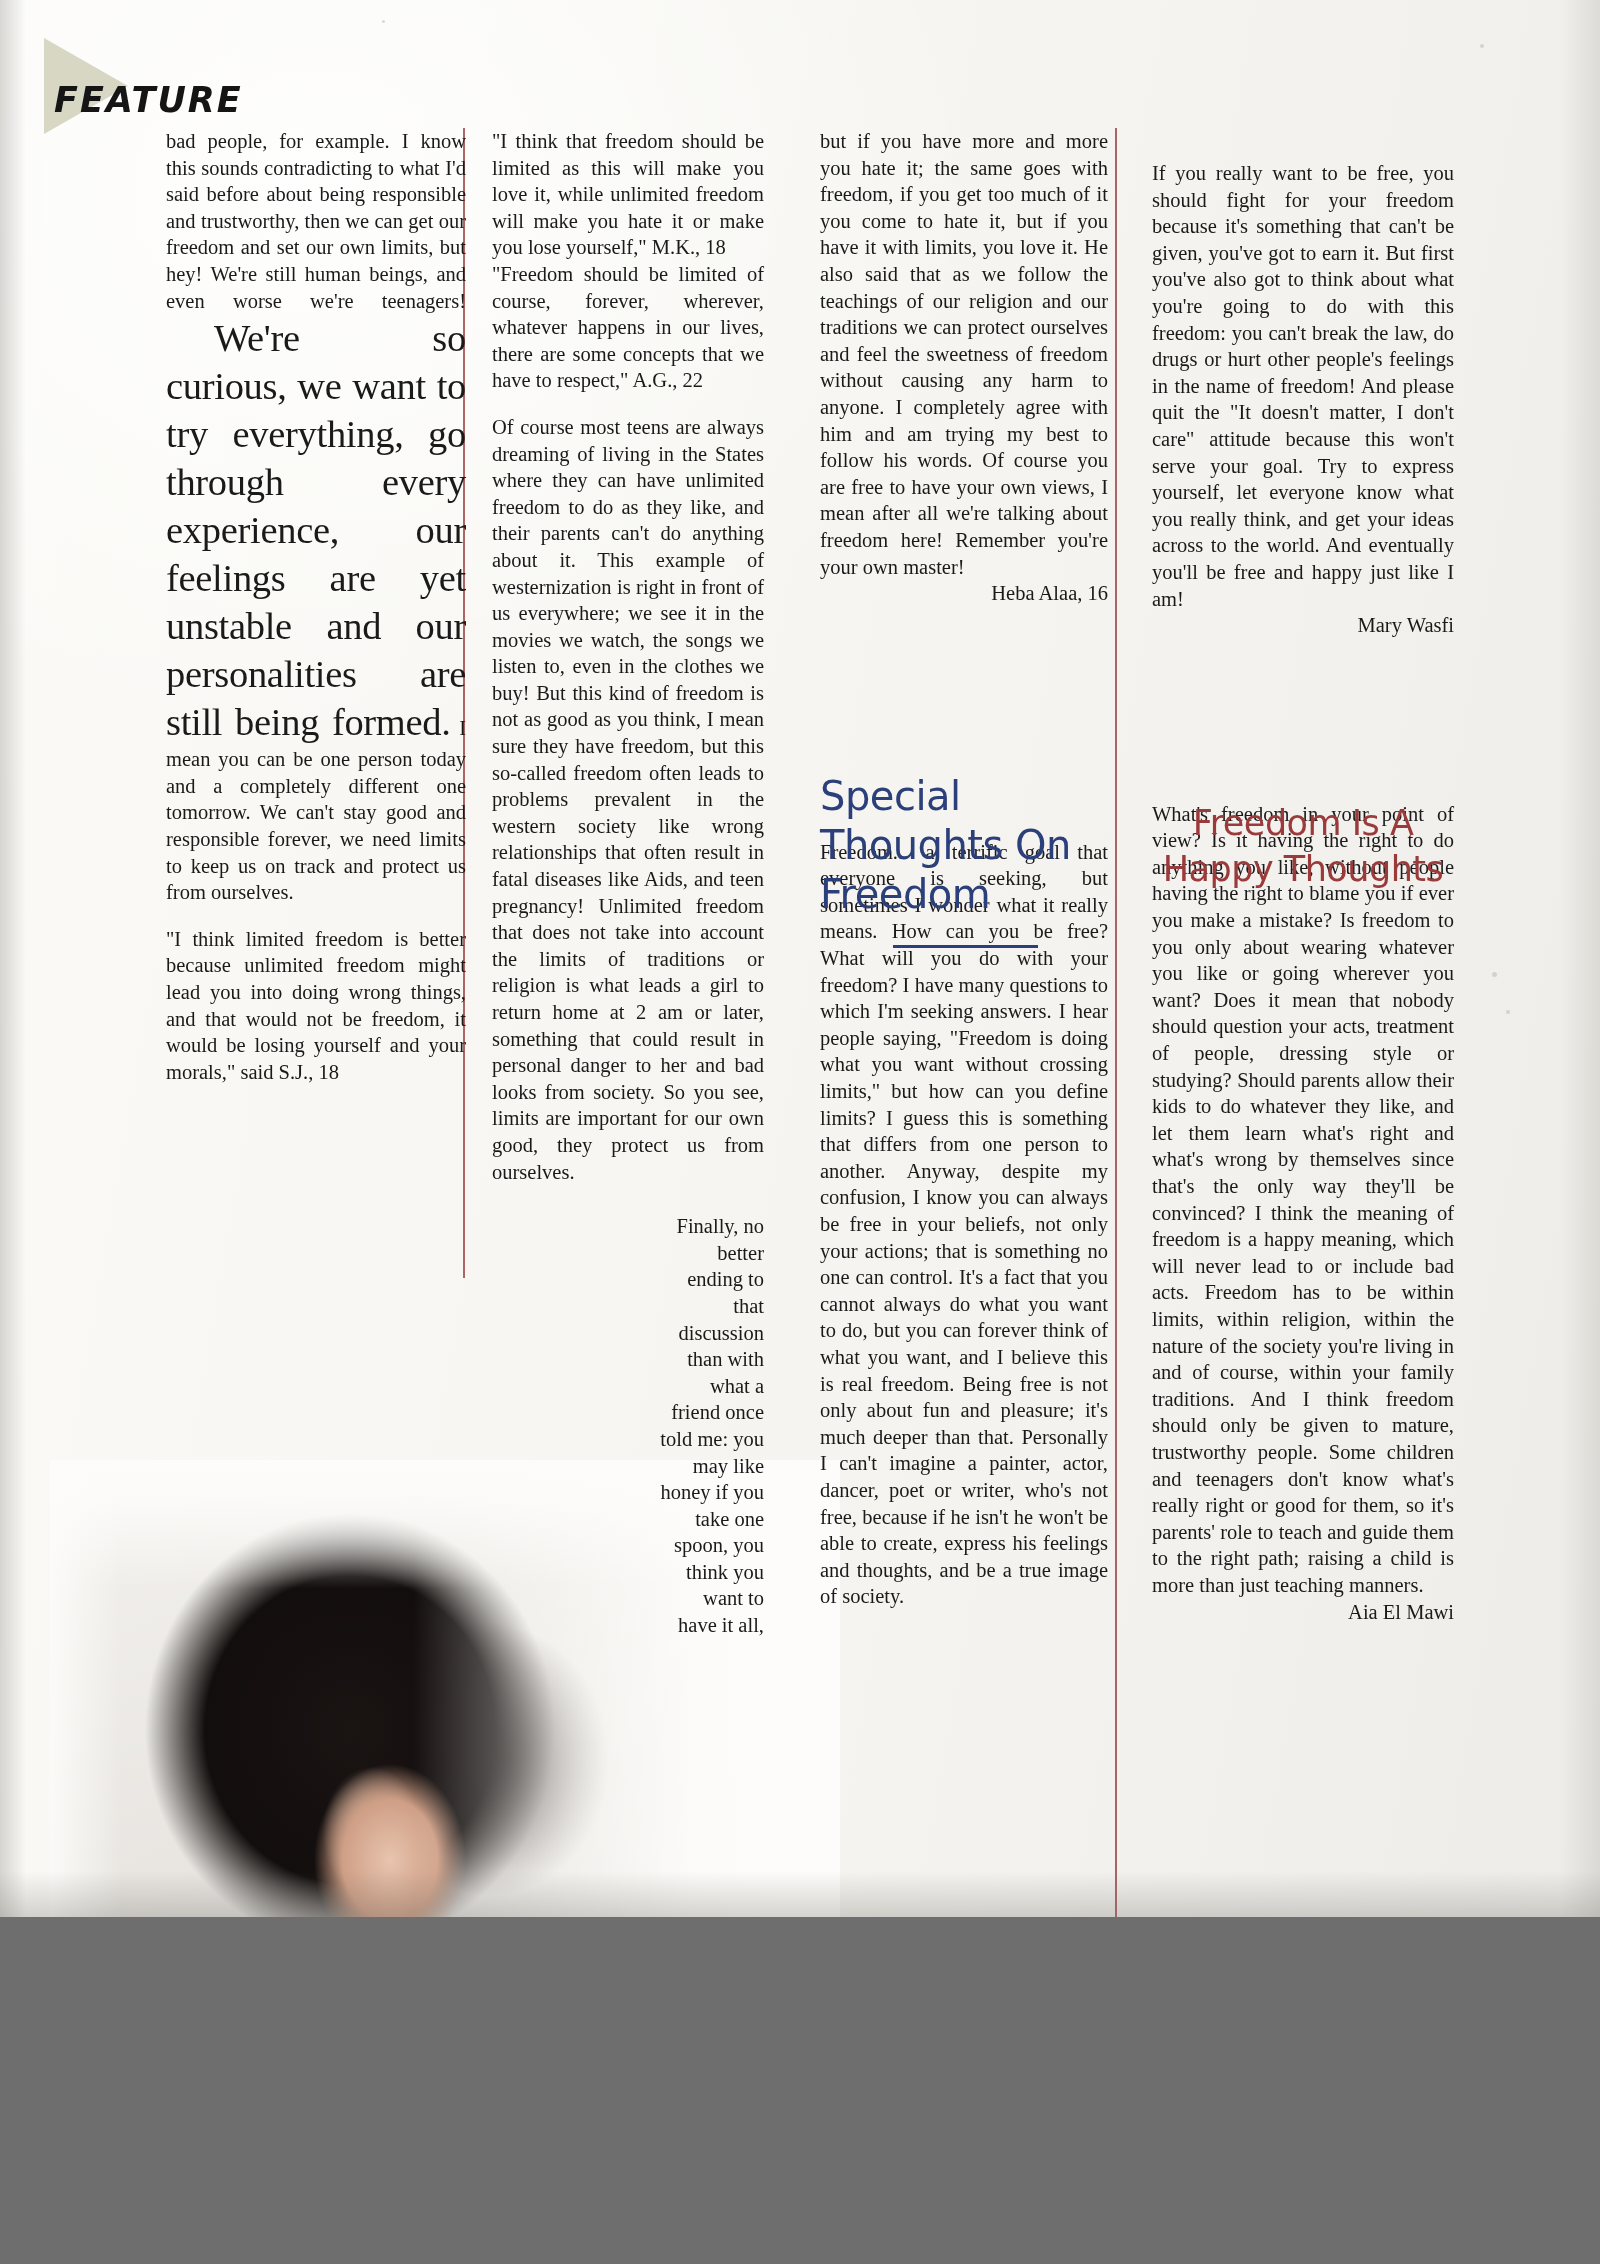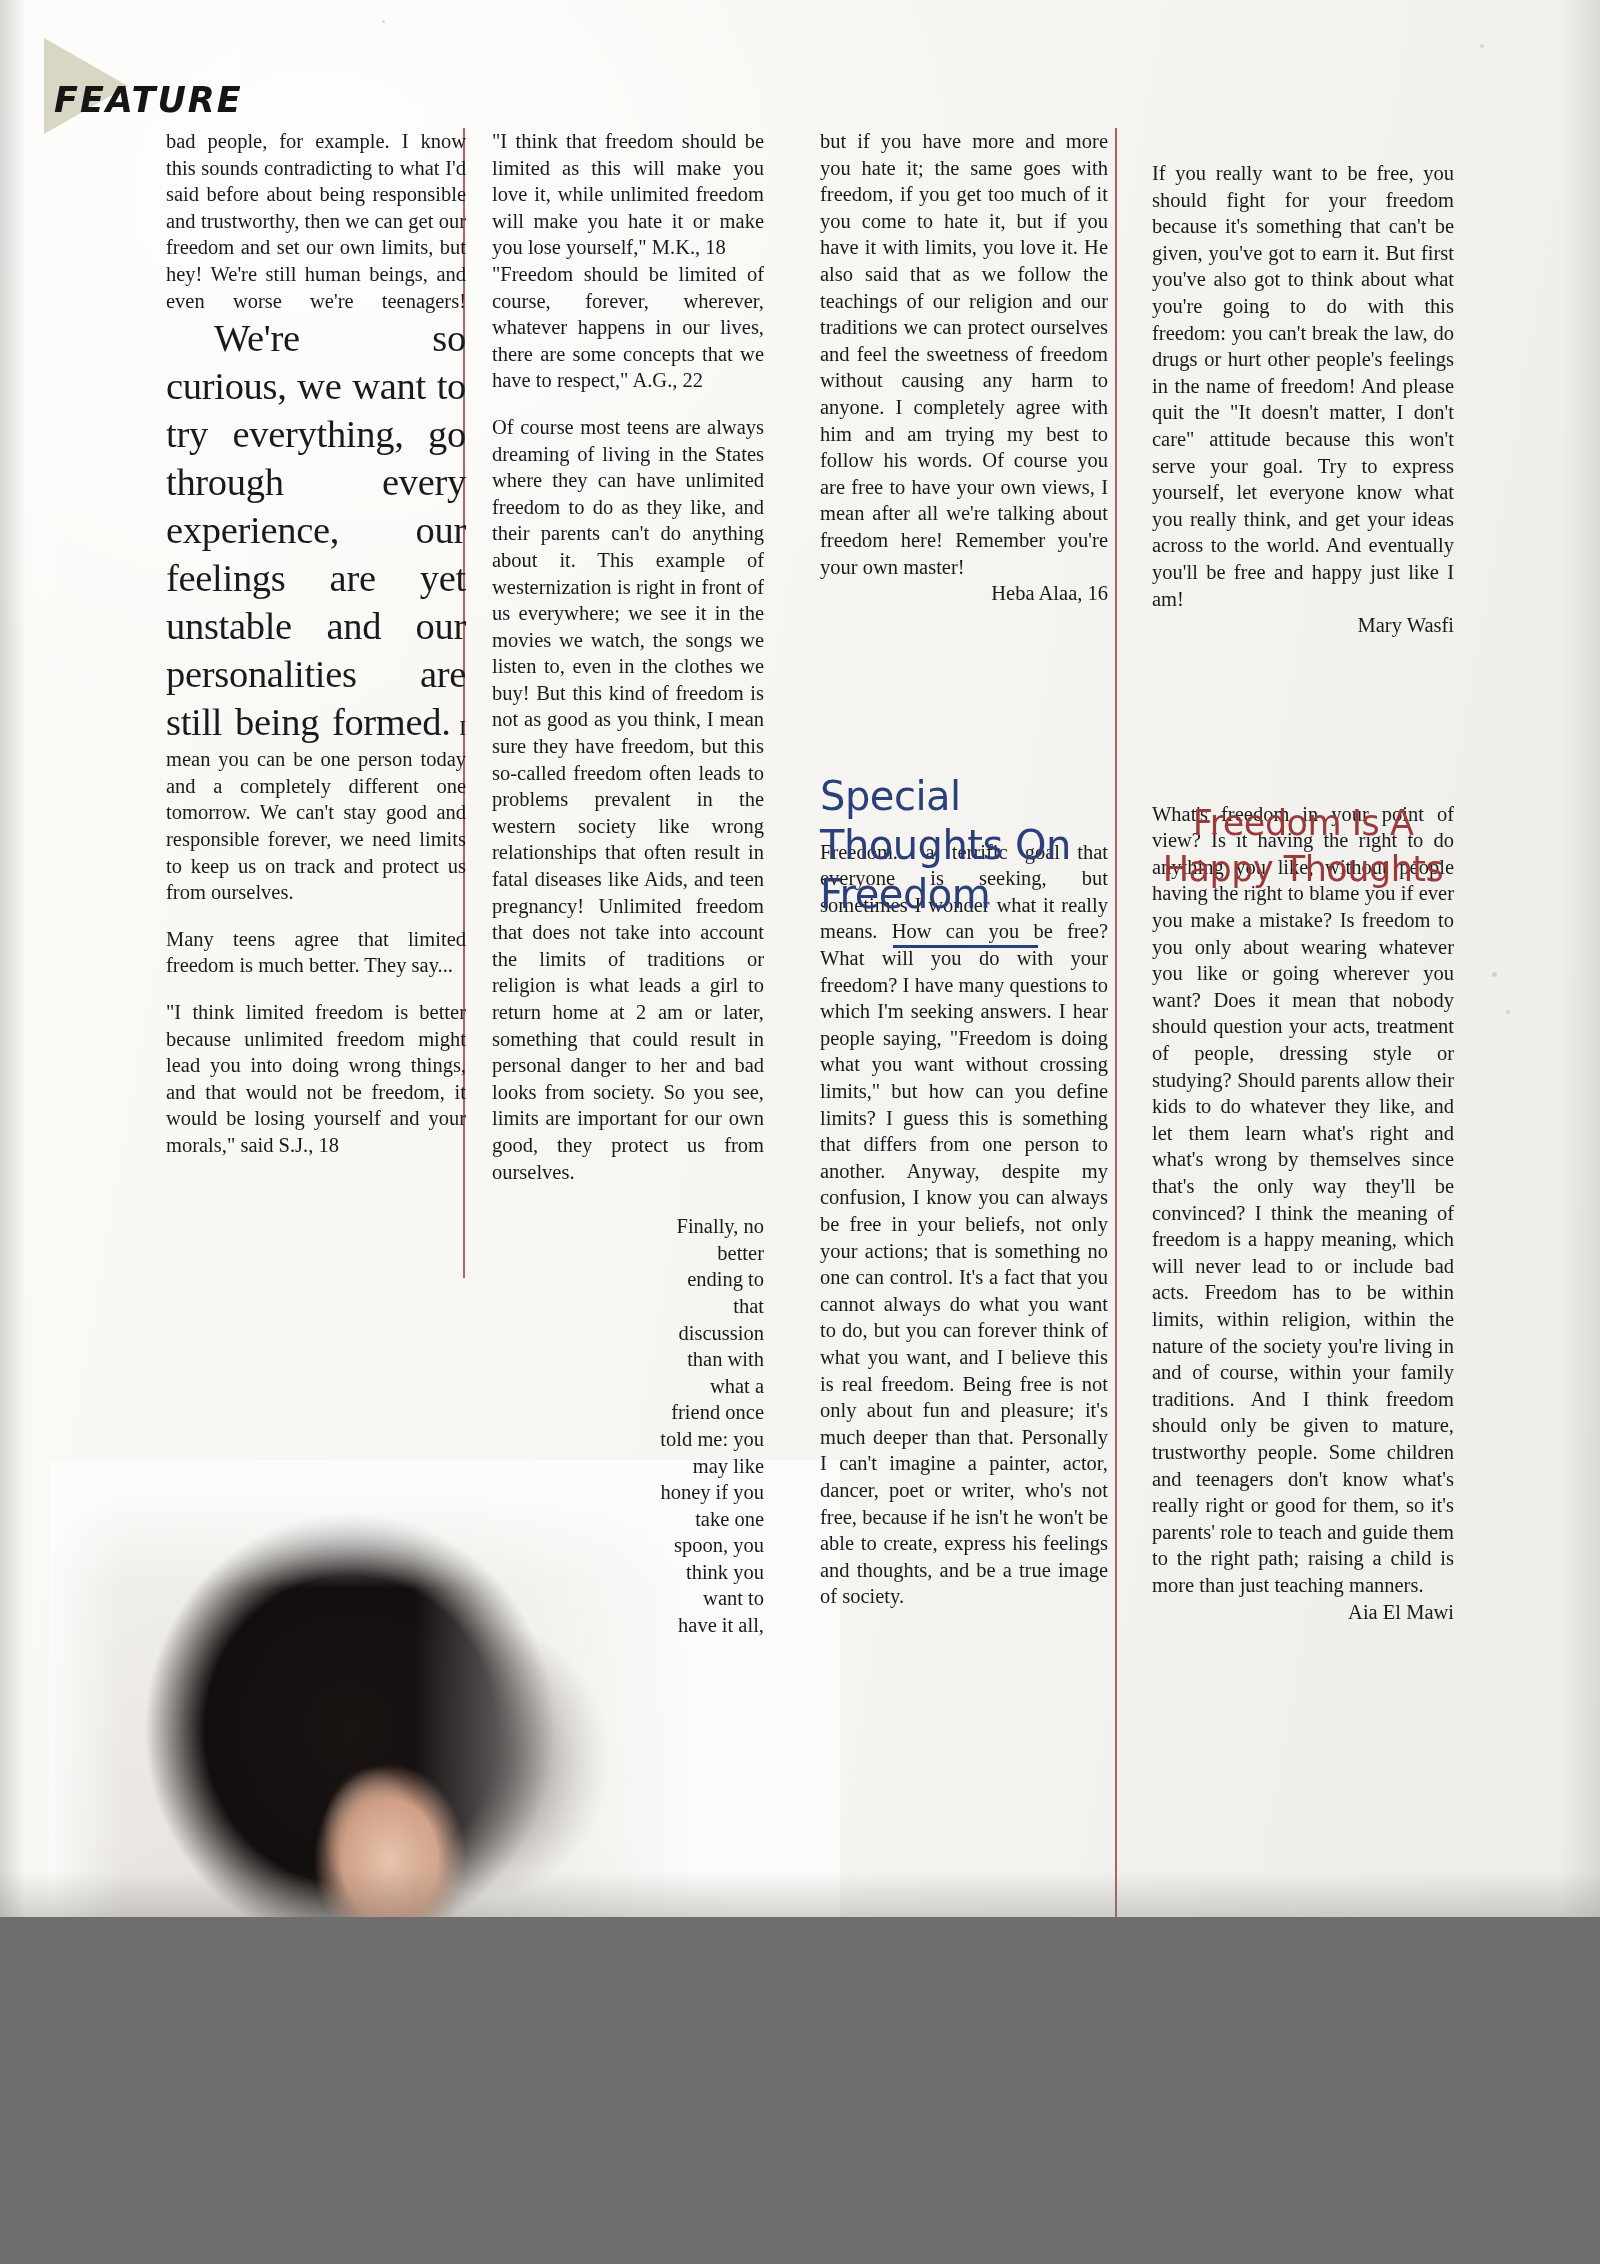--- a/index.html
+++ b/index.html
@@ -286,21 +286,20 @@
   <div class="feature-header">
     <div class="feature-triangle"></div>
     <div class="feature-word">FEATURE</div>
   </div>
 
   <div class="vrule" id="vrule-1-2"></div>
   <div class="vrule" id="vrule-3-4"></div>
 
   <div class="col" id="col1">
     <p><span>bad people, for example. I know this sounds contradicting to what I'd said before about being responsible and trustworthy, then we can get our freedom and set our own limits, but hey! We're still human beings, and even worse we're teenagers! </span><span class="pullquote">We're so curious, we want to try everything, go through every experience, our feelings are yet unstable and our personalities are still being formed.</span><span> I mean you can be one person today and a completely different one tomorrow. We can't stay good and responsible forever, we need limits to keep us on track and protect us from ourselves.</span></p>
-    <p>Many teens agree that limited freedom is much better. They say...</p>
     <p>"I think limited freedom is better because unlimited freedom might lead you into doing wrong things, and that would not be freedom, it would be losing yourself and your morals," said S.J., 18</p>
   </div>
 
   <div class="col" id="col2">
     <p class="tight">"I think that freedom should be limited as this will make you love it, while unlimited freedom will make you hate it or make you lose yourself," M.K., 18</p>
     <p>"Freedom should be limited of course, forever, wherever, whatever happens in our lives, there are some concepts that we have to respect," A.G., 22</p>
     <p>Of course most teens are always dreaming of living in the States where they can have unlimited freedom to do as they like, and their parents can't do anything about it. This example of westernization is right in front of us everywhere; we see it in the movies we watch, the songs we listen to, even in the clothes we buy! But this kind of freedom is not as good as you think, I mean sure they have freedom, but this so-called freedom often leads to problems prevalent in the western society like wrong relationships that often result in fatal diseases like Aids, and teen pregnancy! Unlimited freedom that does not take into account the limits of traditions or religion is what leads a girl to return home at 2 am or later, something that could result in personal danger to her and bad looks from society. So you see, limits are important for our own good, they protect us from ourselves.</p>
     <p style="text-align:right;margin-top:28px;"><span class="photo-float"></span><span>Finally, no better ending to that discussion than with what a friend once told me: you may like honey if you take one spoon, you think you want to have it all,</span></p>
   </div>
 

